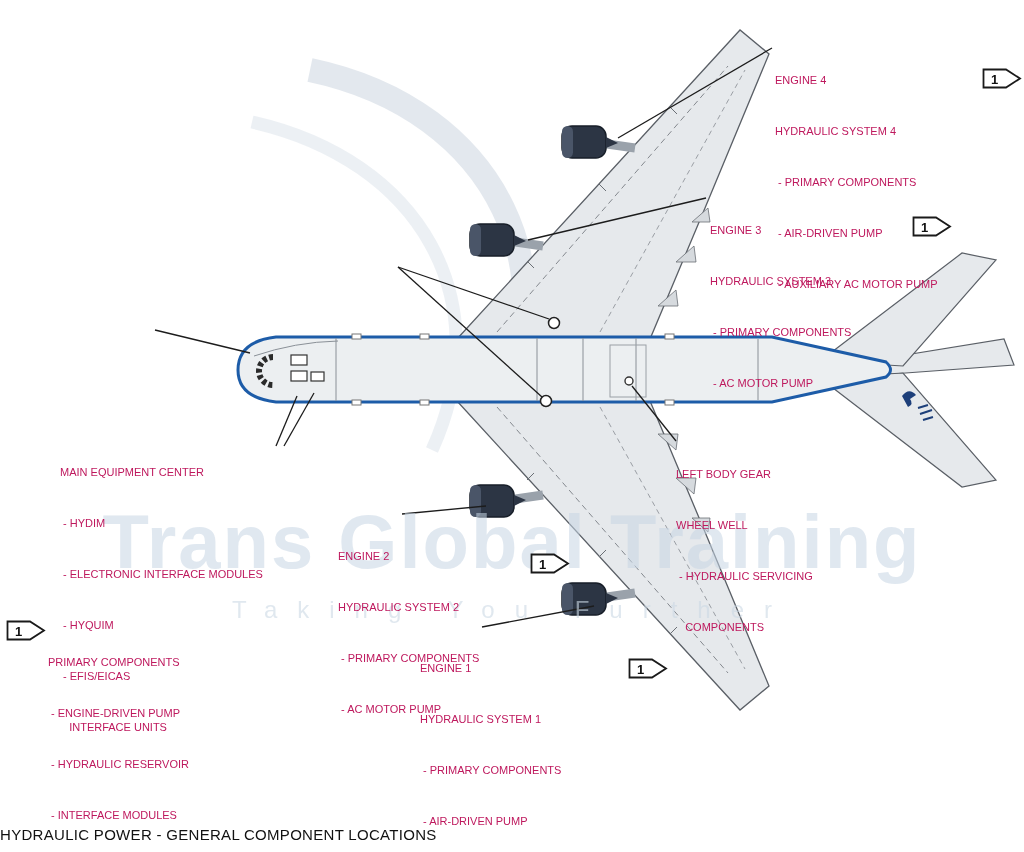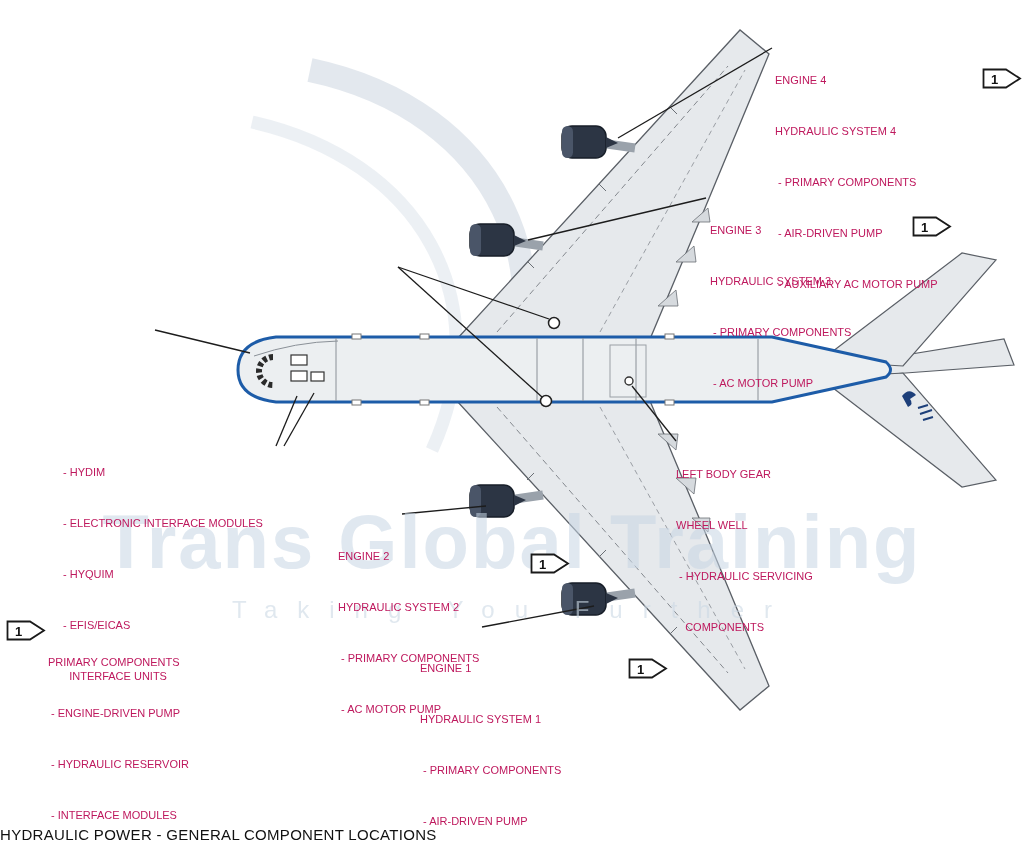--- a/index.html
+++ b/index.html
@@ -143,20 +143,21 @@
   <div class="label" style="left:710px;top:188px">
     <div>ENGINE 3</div>
     <div>HYDRAULIC SYSTEM 3</div>
     <div> - PRIMARY COMPONENTS</div>
     <div> - AC MOTOR PUMP</div>
   </div>
 
 
 
   <div class="label" style="left:60px;top:430px">
+    <div>MAIN EQUIPMENT CENTER</div>
     <div> - HYDIM</div>
     <div> - ELECTRONIC INTERFACE MODULES</div>
     <div> - HYQUIM</div>
     <div> - EFIS/EICAS</div>
     <div>   INTERFACE UNITS</div>
   </div>
 
   <div class="label" style="left:676px;top:432px">
     <div>LEFT BODY GEAR</div>
     <div>WHEEL WELL</div>

